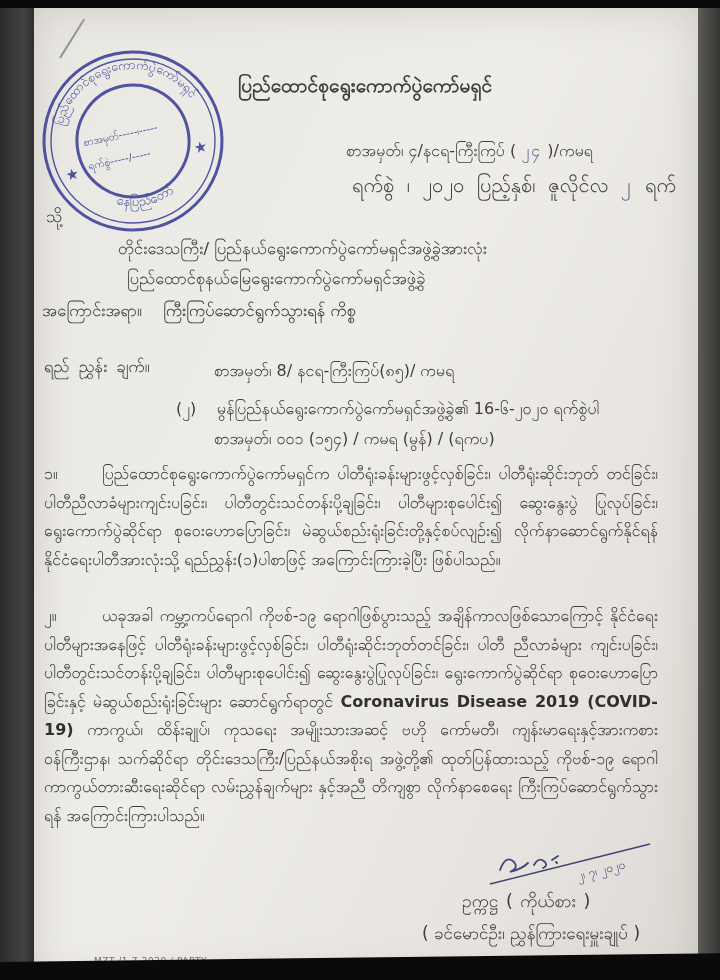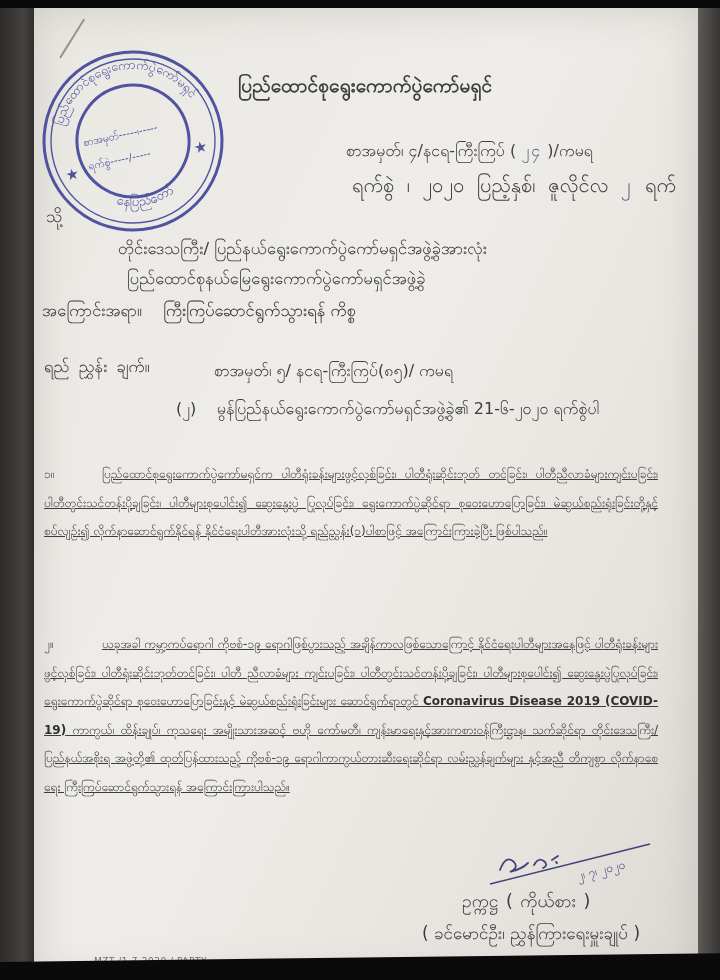--- a/index.html
+++ b/index.html
@@ -27,23 +27,23 @@
   .rcpt2{left:68px;top:260px;font-size:16.5px;margin-left:25px;}
   .subj{left:8px;top:292px;font-size:16.5px;}
   .subj .stext{font-weight:normal;color:#2d2d2d;margin-left:16px;}
   .ref-label{left:10px;top:336px;font-size:16.5px;word-spacing:4px;margin-top:12px;}
   .ref-line{font-size:16px;color:#3d3d3d;}
   .rnum{display:inline-block;width:36px;}
   .r1a{left:142px;top:322px;}
   .r1b{left:180px;top:352px;}
   .r2a{left:142px;top:390px;}
   .r2b{left:180px;top:420px;}
-  .para{left:10px;width:614px;font-size:12px;line-height:28.5px;text-align:justify;color:#3c3c3c;text-decoration:underline;}
+  .para{left:10px;width:614px;font-size:16px;line-height:28.5px;text-align:justify;color:#3c3c3c;}
   .p1{top:452px;}
-  .p2{top:594px;margin-top:28px;}
+  .p2{top:594px;}
   .pnum{display:inline-block;width:58px;}
   .latin{font-weight:bold;color:#303030;}
   .sig-svg{position:absolute;left:448px;top:824px;}
   .sig-title{left:428px;top:882px;font-size:17.5px;color:#3b3b3b;word-spacing:2px;}
   .sig-name{left:388px;top:914px;font-size:17px;color:#3b3b3b;}
   .footer-code{left:60px;top:948px;font-size:9px;color:#6e6c68;letter-spacing:.5px;}
 </style>
 </head>
 <body>
 
@@ -96,26 +96,27 @@
     <div class="abs rcpt1">တိုင်းဒေသကြီး/ ပြည်နယ်ရွေးကောက်ပွဲကော်မရှင်အဖွဲ့ခွဲအားလုံး</div>
     <div class="abs rcpt2">ပြည်ထောင်စုနယ်မြေရွေးကောက်ပွဲကော်မရှင်အဖွဲ့ခွဲ</div>
 
     <div class="abs subj">
       <span>အကြောင်းအရာ။</span>
       <span class="stext">ကြီးကြပ်ဆောင်ရွက်သွားရန် ကိစ္စ</span>
     </div>
 
     <div class="abs ref-label">ရည် ညွှန်း ချက်။</div>
 
-    <div class="abs ref-line r1b">စာအမှတ်၊ ၅/ နငရ-ကြီးကြပ်(၈၅)/ ကမရ</div>
+    <div class="abs ref-line r1b">စာအမှတ်၊ 8/ နငရ-ကြီးကြပ်(၈၅)/ ကမရ</div>
 
     <div class="abs ref-line r2a">
       <span class="rnum">(၂)</span>
-      <span>မွန်ပြည်နယ်ရွေးကောက်ပွဲကော်မရှင်အဖွဲ့ခွဲ၏ 21-၆-၂၀၂၀ ရက်စွဲပါ</span>
+      <span>မွန်ပြည်နယ်ရွေးကောက်ပွဲကော်မရှင်အဖွဲ့ခွဲ၏ 16-၆-၂၀၂၀ ရက်စွဲပါ</span>
     </div>
+    <div class="abs ref-line r2b">စာအမှတ်၊ ၀၀၁ (၁၅၄) / ကမရ (မွန်) / (ရကပ)</div>
 
     <div class="abs para p1">
       <span class="pnum">၁။</span><span>ပြည်ထောင်စုရွေးကောက်ပွဲကော်မရှင်က ပါတီရုံးခန်းများဖွင့်လှစ်ခြင်း၊ ပါတီရုံးဆိုင်းဘုတ် တင်ခြင်း၊ ပါတီညီလာခံများကျင်းပခြင်း၊ ပါတီတွင်းသင်တန်းပို့ချခြင်း၊ ပါတီများစုပေါင်း၍ ဆွေးနွေးပွဲ ပြုလုပ်ခြင်း၊ ရွေးကောက်ပွဲဆိုင်ရာ စုဝေးဟောပြောခြင်း၊ မဲဆွယ်စည်းရုံးခြင်းတို့နှင့်စပ်လျဉ်း၍ လိုက်နာဆောင်ရွက်နိုင်ရန် နိုင်ငံရေးပါတီအားလုံးသို့ ရည်ညွှန်း(၁)ပါစာဖြင့် အကြောင်းကြားခဲ့ပြီး ဖြစ်ပါသည်။</span>
     </div>
 
     <div class="abs para p2">
       <span class="pnum">၂။</span><span>ယခုအခါ ကမ္ဘာ့ကပ်ရောဂါ ကိုဗစ်-၁၉ ရောဂါဖြစ်ပွားသည့် အချိန်ကာလဖြစ်သောကြောင့် နိုင်ငံရေးပါတီများအနေဖြင့် ပါတီရုံးခန်းများဖွင့်လှစ်ခြင်း၊ ပါတီရုံးဆိုင်းဘုတ်တင်ခြင်း၊ ပါတီ ညီလာခံများ ကျင်းပခြင်း၊ ပါတီတွင်းသင်တန်းပို့ချခြင်း၊ ပါတီများစုပေါင်း၍ ဆွေးနွေးပွဲပြုလုပ်ခြင်း၊ ရွေးကောက်ပွဲဆိုင်ရာ စုဝေးဟောပြောခြင်းနှင့် မဲဆွယ်စည်းရုံးခြင်းများ ဆောင်ရွက်ရာတွင် </span><span class="latin">Coronavirus Disease 2019 (COVID-19)</span><span> ကာကွယ်၊ ထိန်းချုပ်၊ ကုသရေး အမျိုးသားအဆင့် ဗဟို ကော်မတီ၊ ကျန်းမာရေးနှင့်အားကစားဝန်ကြီးဌာန၊ သက်ဆိုင်ရာ တိုင်းဒေသကြီး/ပြည်နယ်အစိုးရ အဖွဲ့တို့၏ ထုတ်ပြန်ထားသည့် ကိုဗစ်-၁၉ ရောဂါကာကွယ်တားဆီးရေးဆိုင်ရာ လမ်းညွှန်ချက်များ နှင့်အညီ တိကျစွာ လိုက်နာစေရေး ကြီးကြပ်ဆောင်ရွက်သွားရန် အကြောင်းကြားပါသည်။</span>
     </div>
 
     <svg class="sig-svg" width="180" height="62" viewBox="0 0 180 62">

